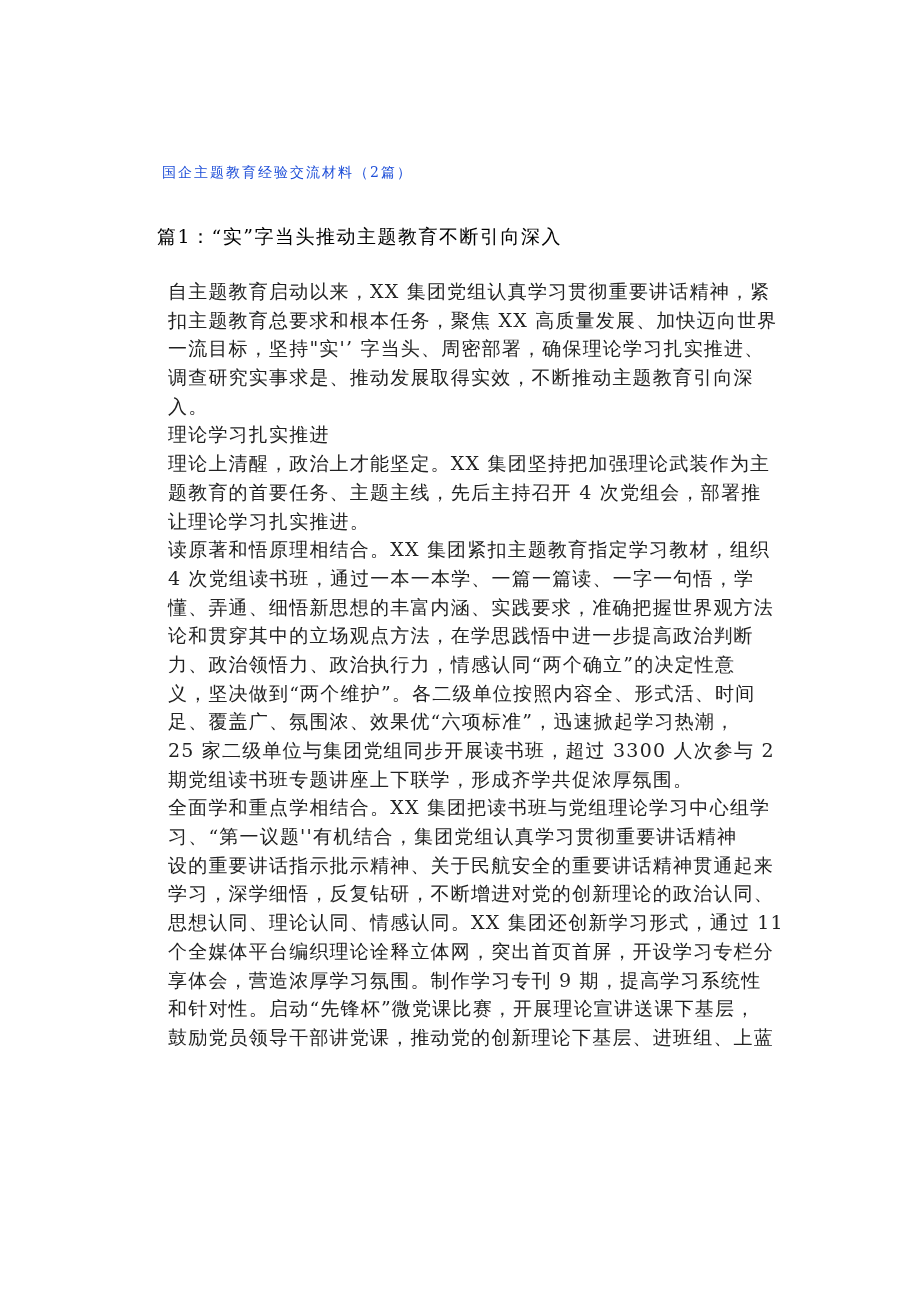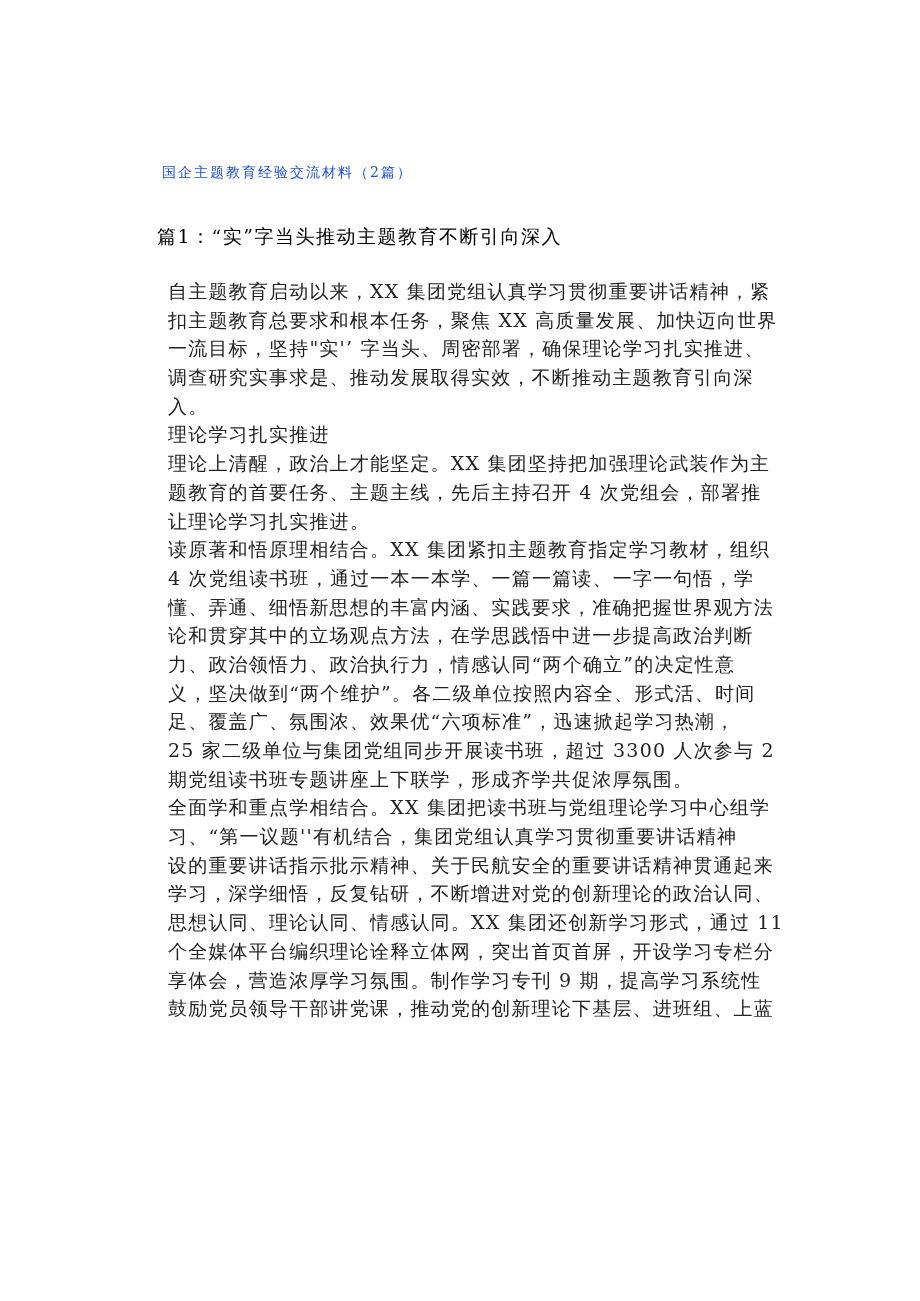--- a/index.html
+++ b/index.html
@@ -39,15 +39,16 @@
     <div class="line">足、覆盖广、氛围浓、效果优“六项标准”，迅速掀起学习热潮，</div>
     <div class="line">25 家二级单位与集团党组同步开展读书班，超过 3300 人次参与 2</div>
     <div class="line">期党组读书班专题讲座上下联学，形成齐学共促浓厚氛围。</div>
     <div class="line">全面学和重点学相结合。XX 集团把读书班与党组理论学习中心组学</div>
     <div class="line">习、“第一议题''有机结合，集团党组认真学习贯彻重要讲话精神</div>
     <div class="line">设的重要讲话指示批示精神、关于民航安全的重要讲话精神贯通起来</div>
     <div class="line">学习，深学细悟，反复钻研，不断增进对党的创新理论的政治认同、</div>
     <div class="line">思想认同、理论认同、情感认同。XX 集团还创新学习形式，通过 11</div>
     <div class="line">个全媒体平台编织理论诠释立体网，突出首页首屏，开设学习专栏分</div>
     <div class="line">享体会，营造浓厚学习氛围。制作学习专刊 9 期，提高学习系统性</div>
+    <div class="line">和针对性。启动“先锋杯”微党课比赛，开展理论宣讲送课下基层，</div>
     <div class="line">鼓励党员领导干部讲党课，推动党的创新理论下基层、进班组、上蓝</div>
   </div>
 </div>
 
 </body></html>

